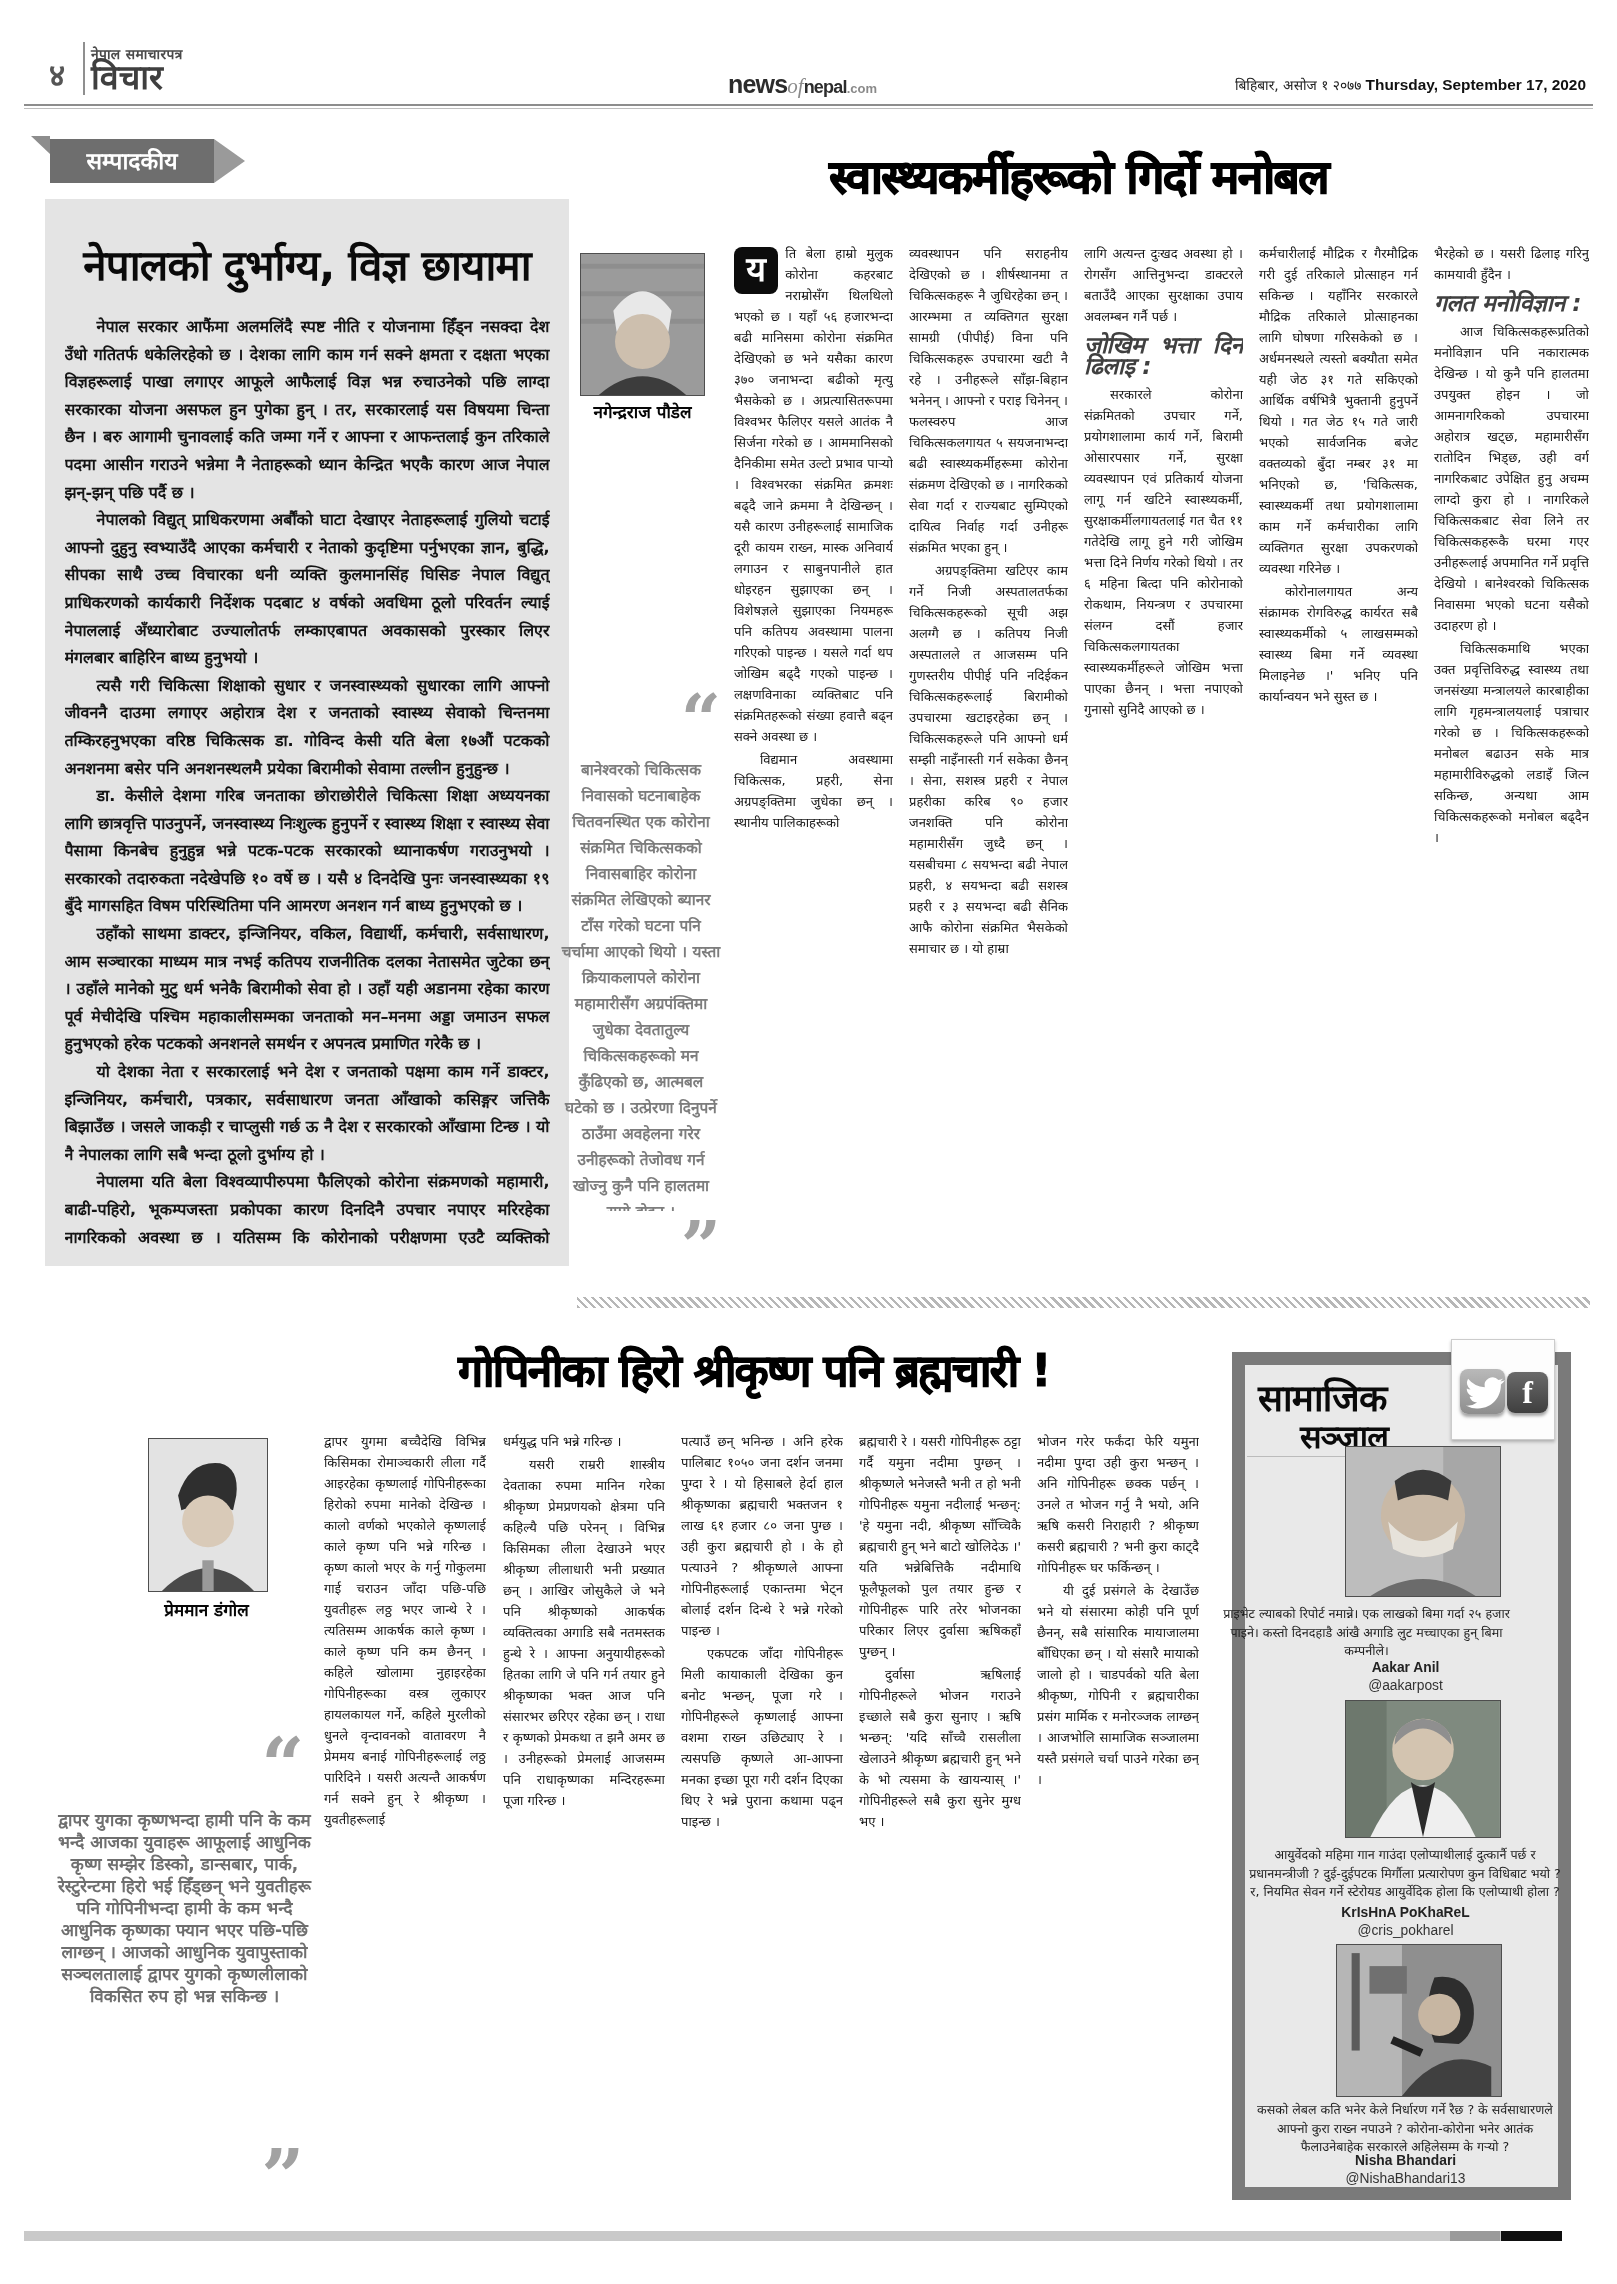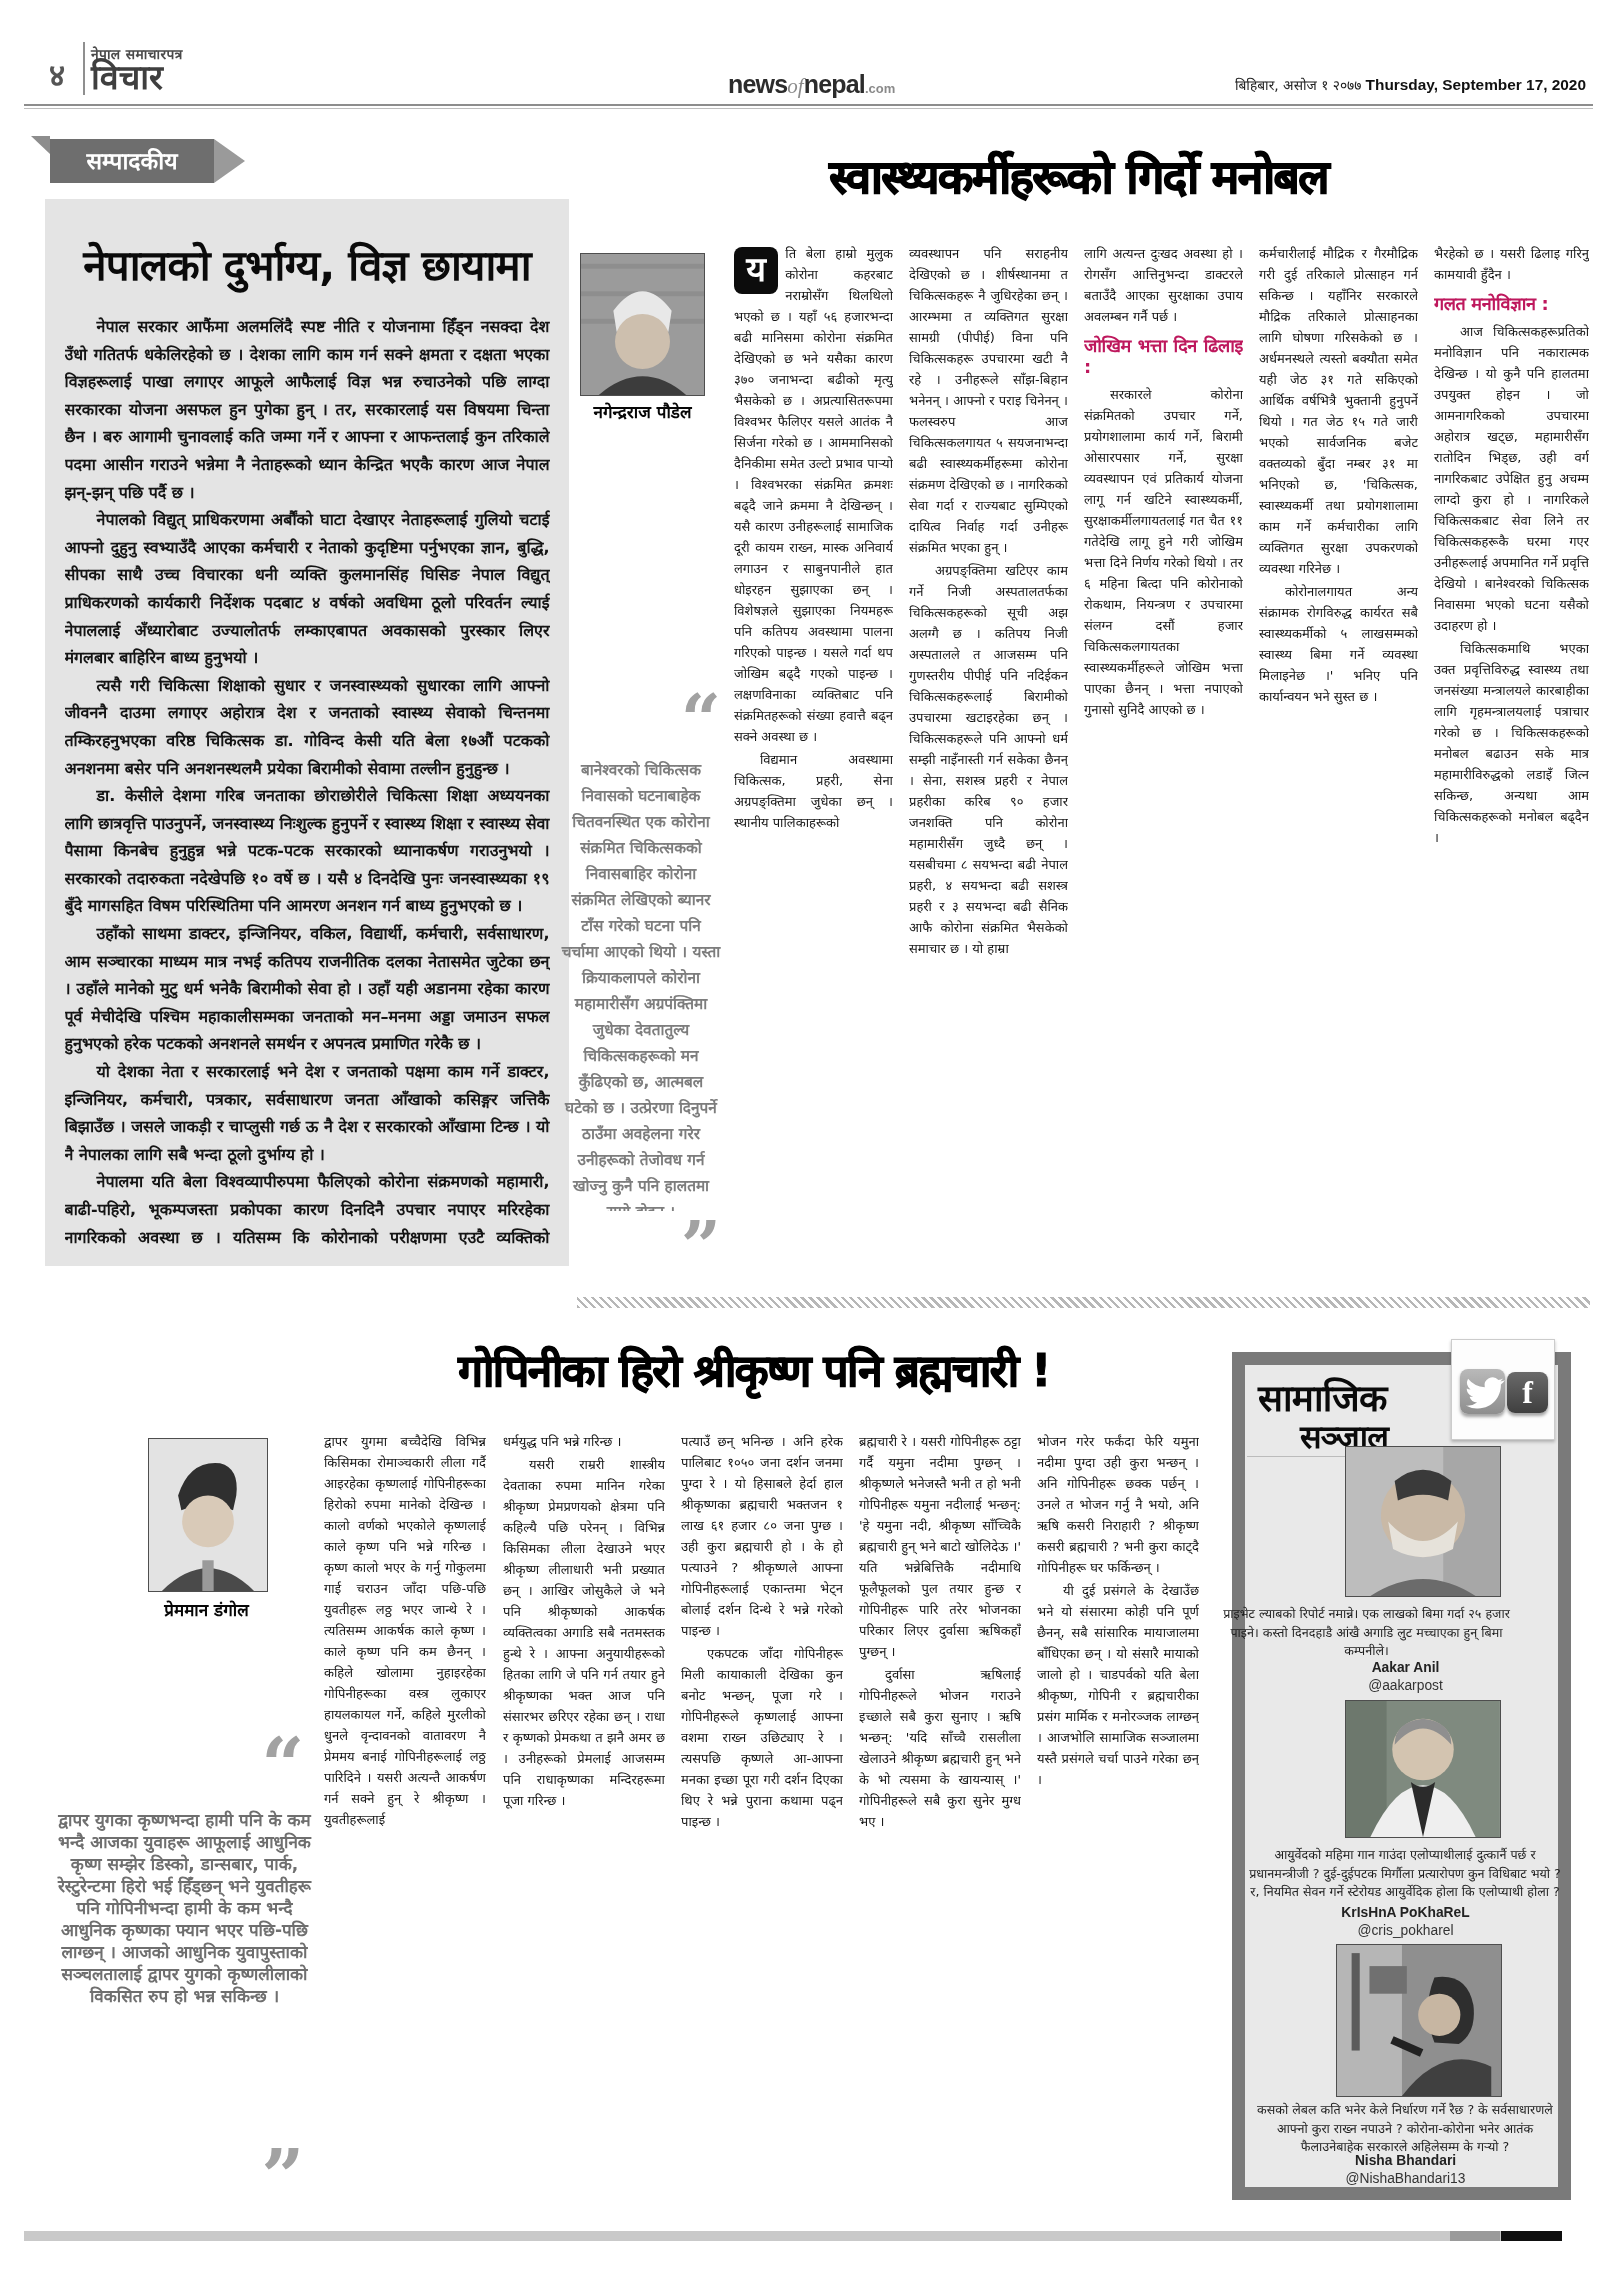--- a/index.html
+++ b/index.html
@@ -7,21 +7,21 @@
         font-family:"DejaVu Sans",sans-serif;color:#111;overflow:hidden;}
   .abs{position:absolute;}
   
   .pageno{font-size:31px;font-weight:bold;color:#555;}
   .mast-vrule{width:1.6px;background:#8f8f8f;}
   .mast-top{font-size:13.8px;font-weight:bold;color:#4a4a4a;letter-spacing:0.4px;}
   .mast-big{font-size:34px;font-weight:bold;color:#3f3f3f;line-height:1;}
   .logo{font-family:"Liberation Sans",sans-serif;color:#2c2c2c;white-space:nowrap;}
   .logo .n1{font-size:25px;font-weight:bold;letter-spacing:-0.8px;}
   .logo .n2{font-size:21px;font-style:italic;color:#8a8a8a;font-family:"Liberation Serif",serif;}
-  .logo .n3{font-size:25px;font-weight:bold;letter-spacing:-0.8px;text-align:right;}
+  .logo .n3{font-size:18px;font-weight:bold;letter-spacing:-0.8px;text-align:right;}
   .logo .n4{font-size:13px;color:#8a8a8a;font-weight:bold;}
   .dateline{white-space:nowrap;text-align:right;}
   .date-np{font-size:13.8px;color:#222;}
   .date-en{font-size:15.4px;font-weight:bold;color:#111;font-family:"Liberation Sans",sans-serif;}
   .hdr-rule{border-top:2.4px solid #8d8d8d;border-bottom:1.6px solid #bdbdbd;height:2.4px;}
   
   .ed-banner{background:#6e6e6e;color:#fff;font-size:23px;font-weight:bold;
              text-align:center;line-height:44px;}
   .ed-banner-arrow{width:0;height:0;border-top:22px solid transparent;border-bottom:22px solid transparent;
                    border-left:31px solid #9a9a9a;}
@@ -31,21 +31,21 @@
   .ed-body{font-size:16px;line-height:27.6px;font-weight:600;text-align:justify;color:#141414;overflow:hidden;}
   .ed-body .para{text-indent:32px;margin:0;}
   
   .headline1{font-size:46px;font-weight:bold;color:#000;text-align:center;letter-spacing:-1.6px;
              -webkit-text-stroke:1.2px #000;}
   .headline2{font-size:44px;font-weight:bold;color:#000;text-align:center;letter-spacing:-1.6px;
              -webkit-text-stroke:1px #000;}
   .col{overflow:hidden;font-size:13px;line-height:21px;text-align:justify;color:#161616;}
   .col .para{text-indent:26px;margin:0 0 2.4px 0;}
   .col .para:first-child{text-indent:0;}
-  .col .subhead{font-size:18px;font-weight:bold;text-indent:0;margin:8px 0 6.5px 0;color:#be185d;letter-spacing:-0.4px;}
+  .col .subhead{font-size:23px;font-weight:bold;text-indent:0;margin:8px 0 6.5px 0;color:#404040;letter-spacing:-0.4px;font-style:italic;}
   .dropcap{float:left;width:44px;height:47px;background:#0c0c0c;color:#fff;border-radius:8px;
            font-size:34px;line-height:45px;text-align:center;font-weight:bold;margin:4px 7.3px 1.6px 0;}
   .photo-frame{border:0.8px solid #4e4e4e;background:#cfcfcf;overflow:hidden;}
   .byline{font-size:17px;font-weight:bold;text-align:center;color:#070707;}
   .pullquote{color:#7d7d7d;font-weight:bold;text-align:center;overflow:hidden;}
   .pq1{font-size:15.4px;line-height:26px;}
   .pq2{font-size:17px;line-height:22px;color:#6f6f6f;}
   .qmark{font-family:"DejaVu Serif",serif;font-weight:bold;color:#a2a2a2;line-height:.6;}
   .hatch{background:repeating-linear-gradient(45deg,#b7b7b7 0 2.4px,#ffffff 2.4px 5.7px);}
   

